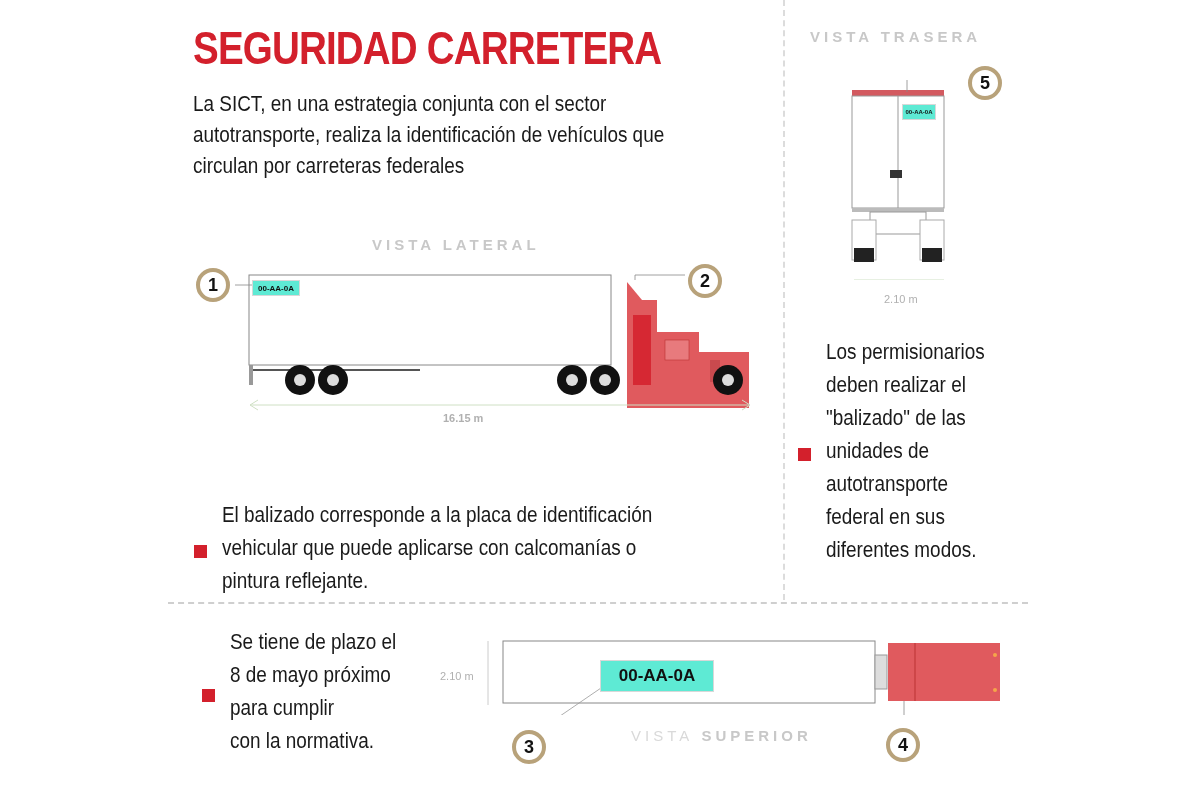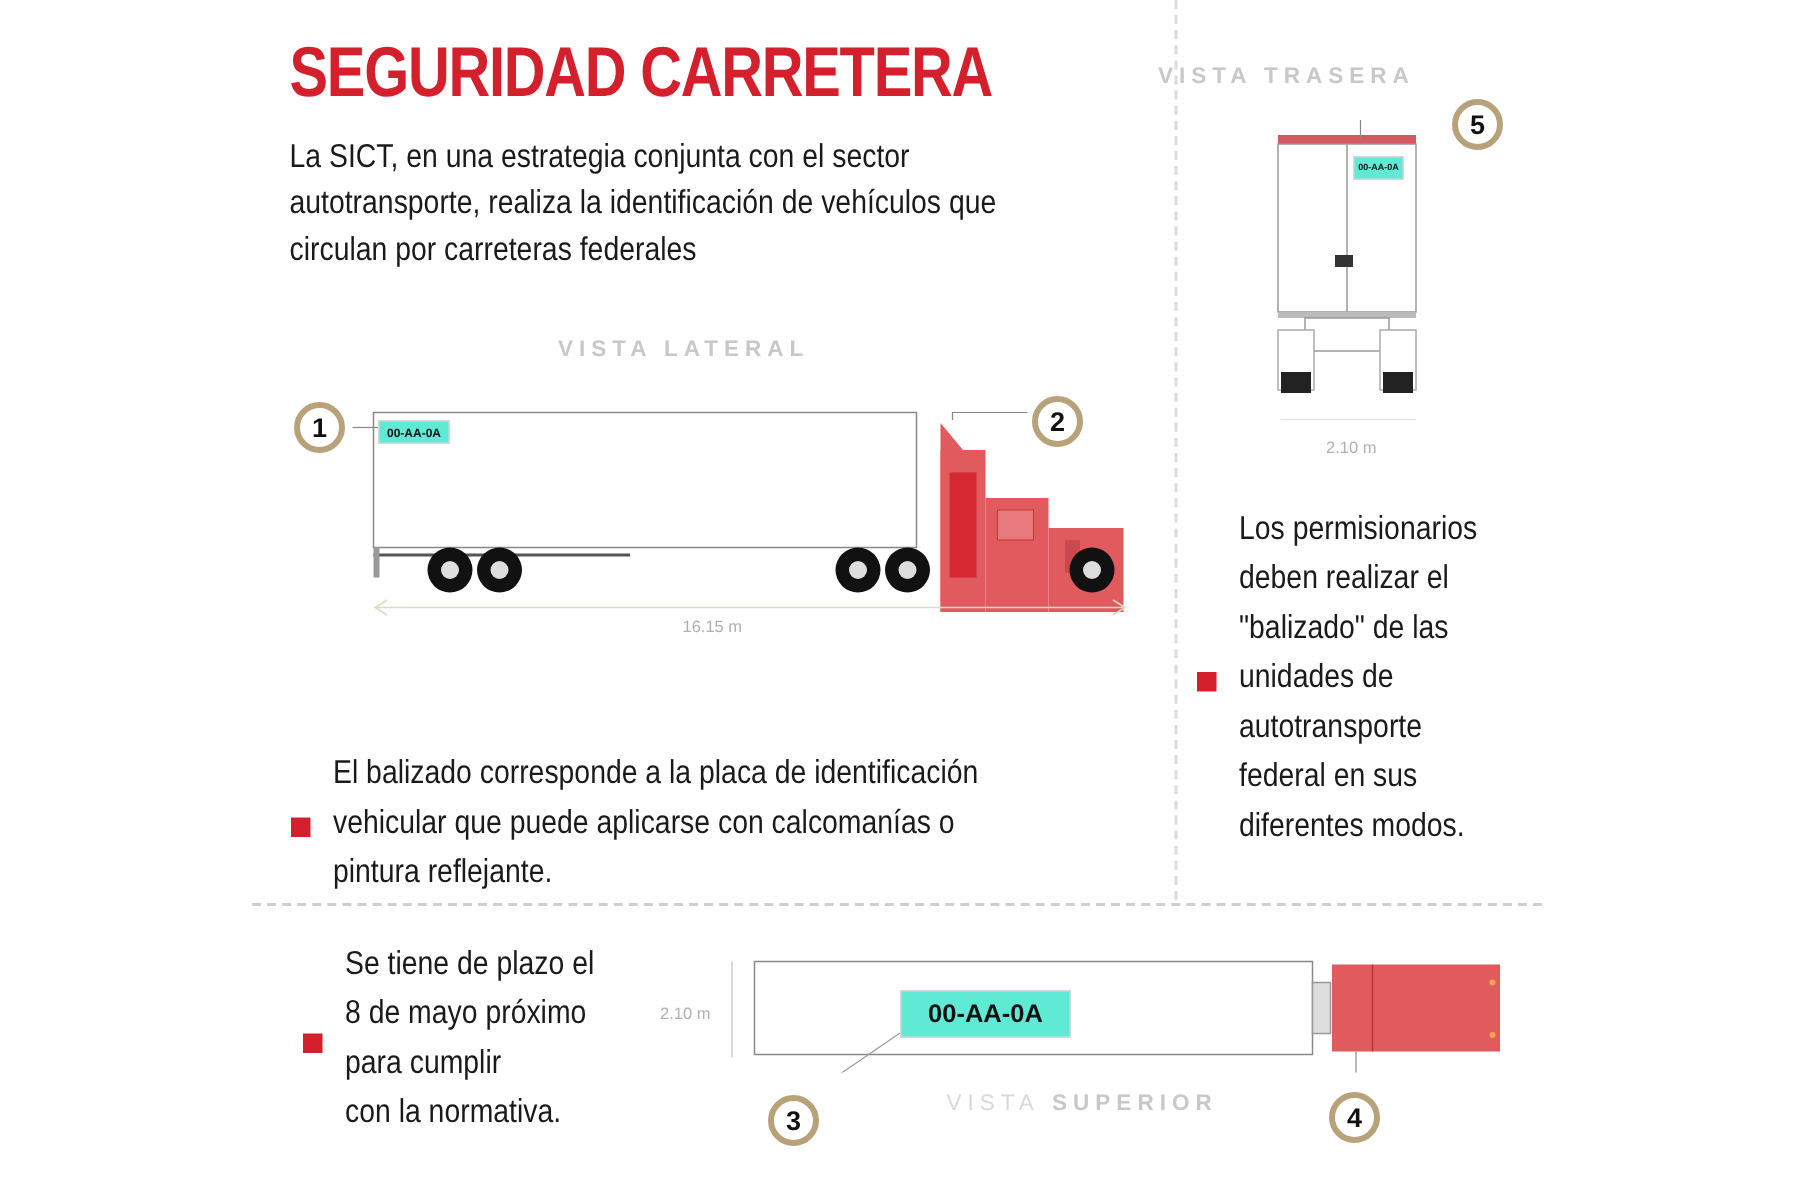--- a/index.html
+++ b/index.html
@@ -26,21 +26,21 @@
 </style>
 </head>
 <body>
 
 <div class="abs title">SEGURIDAD CARRETERA</div>
 <div class="abs intro">La SICT, en una estrategia conjunta con el sector autotransporte,  realiza la identificación de vehículos que circulan por carreteras federales</div>
 
 <div class="abs vdash" style="left:783px; top:0; height:600px;"></div>
 <div class="abs hdash" style="left:168px; top:602px; width:860px;"></div>
 
-<div class="abs view-label" style="left:372px; top:224px;">
+<div class="abs view-label" style="left:372px; top:236px;">
   <span>VISTA</span> <span>LATERAL</span>
 </div>
 <div class="abs" style="left:180px; top:260px; width:580px; height:170px;">
   <svg width="580" height="170" viewBox="0 0 580 170">
 
     <rect x="69" y="15" width="362" height="90" fill="#fff" stroke="#888" stroke-width="1"></rect>
     <line x1="69" y1="110" x2="240" y2="110" stroke="#555" stroke-width="2"></line>
     <rect x="69" y="105" width="4" height="20" fill="#999"></rect>
 
     <polygon points="447,22 462,40 462,148 447,148" fill="#e05a5e"></polygon>
@@ -70,23 +70,23 @@
     <polyline points="78,140 70,145 78,150" fill="none" stroke="#cfe0c4"></polyline>
     <polyline points="562,140 570,145 562,150" fill="none" stroke="#cfe0c4"></polyline>
 
     <line x1="55" y1="25" x2="72" y2="25" stroke="#888" stroke-width="0.8"></line>
     <polyline points="455,20 455,15 505,15" fill="none" stroke="#888" stroke-width="0.8"></polyline>
   </svg>
 </div>
 <div class="abs plate" style="left:252px; top:280px; width:46px; height:14px; font-size:8px;">00-AA-0A</div>
 <div class="abs ring" style="left:196px; top:268px;">1</div>
 <div class="abs ring" style="left:688px; top:264px;">2</div>
-<div class="abs dim" style="left:455px; top:412px;">16.15 m</div>
+<div class="abs dim" style="left:443px; top:412px;font-weight:bold;">16.15 m</div>
 
-<div class="abs view-label" style="left:772px; top:28px;margin-top:14px;">
+<div class="abs view-label" style="left:810px; top:28px;">
   <span>VISTA</span> <span>TRASERA</span>
 </div>
 <div class="abs" style="left:840px; top:80px; width:120px; height:200px;">
   <svg width="120" height="200" viewBox="0 0 120 200">
     <rect x="12" y="10" width="92" height="6" fill="#d35a60"></rect>
     <rect x="12" y="16" width="92" height="112" fill="#fff" stroke="#999"></rect>
     <line x1="58" y1="16" x2="58" y2="128" stroke="#999"></line>
     <rect x="50" y="90" width="12" height="8" fill="#333"></rect>
     <rect x="12" y="128" width="92" height="4" fill="#bbb"></rect>
     <rect x="30" y="132" width="56" height="22" fill="#fff" stroke="#999"></rect>

